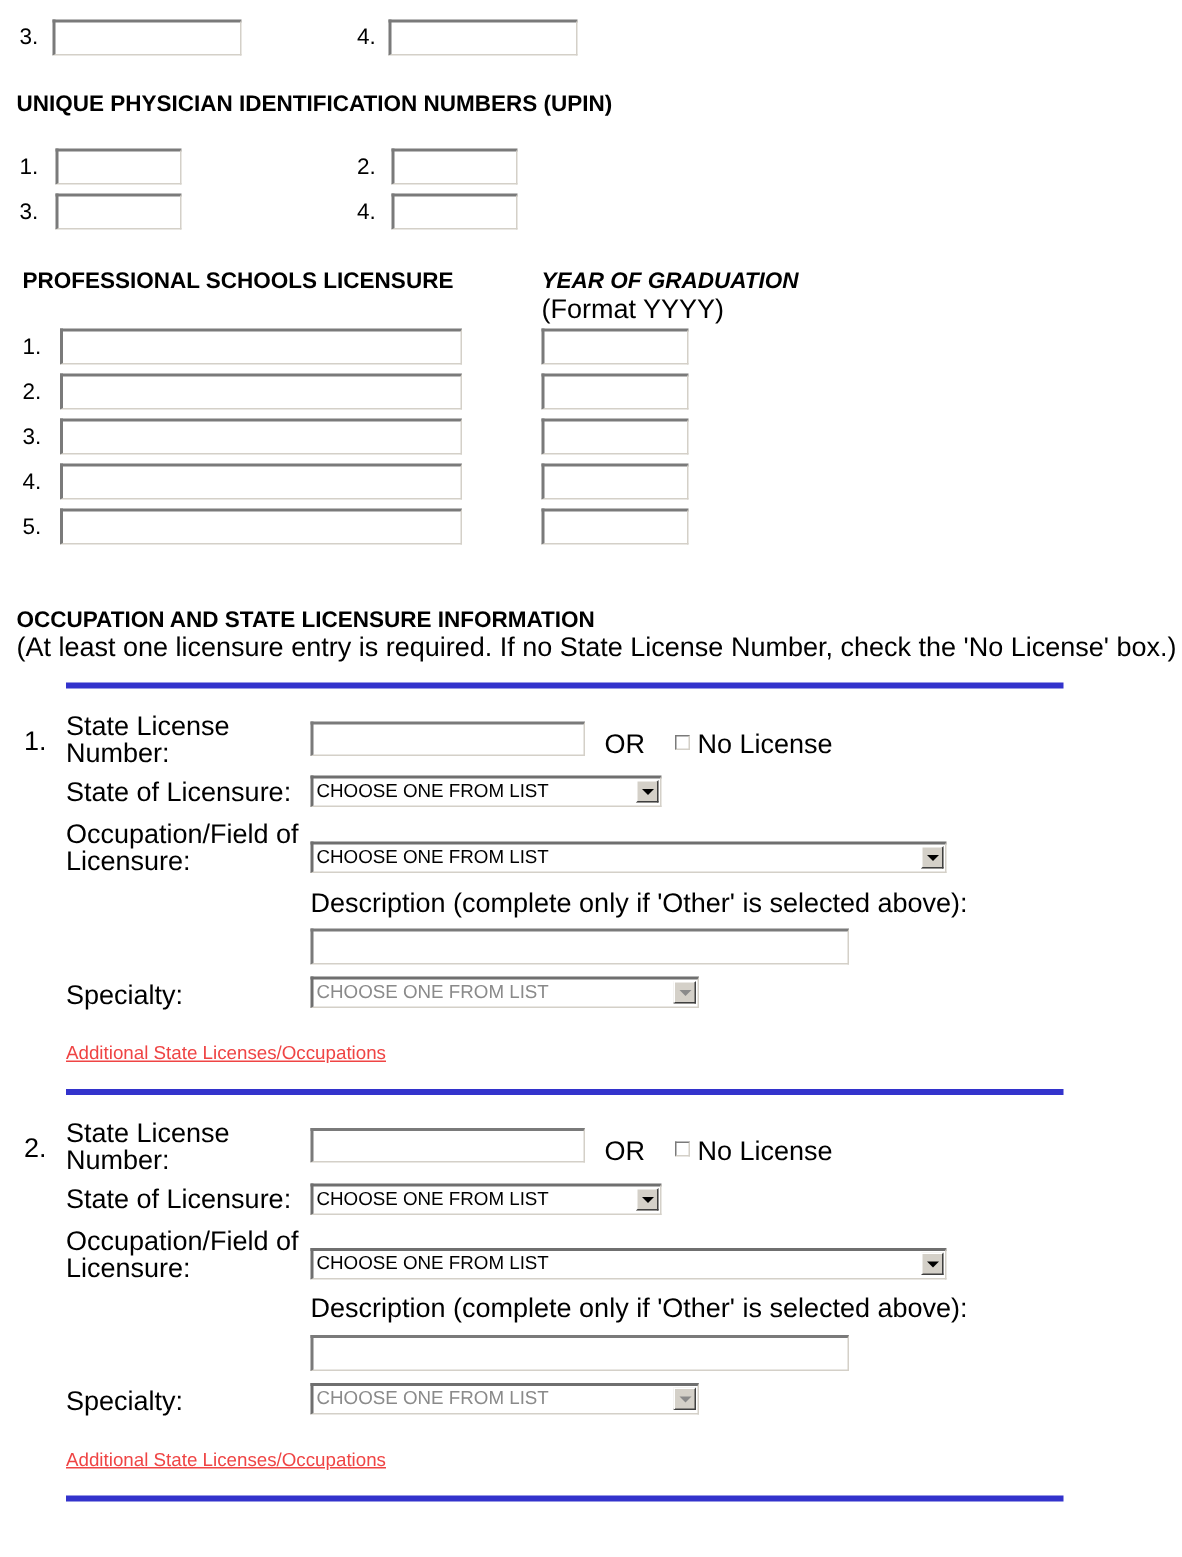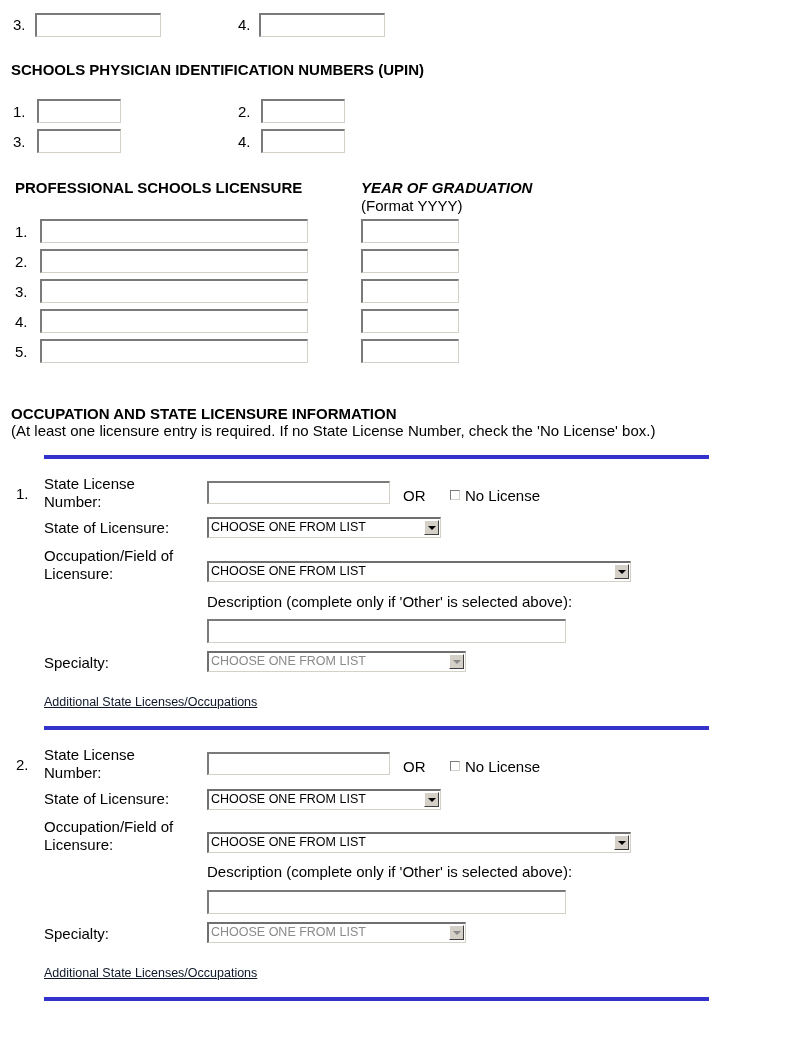--- a/index.html
+++ b/index.html
@@ -1,52 +1,52 @@
 <!DOCTYPE html>
 <html><head>
 <meta charset="utf-8">
 <style>
   html, body { margin: 0; padding: 0; background: #ffffff; }
   body { width: 788px; height: 1038px; position: relative; overflow: hidden;
          font-family: "Liberation Sans", sans-serif; color: #000; font-size: 15px; }
   .abs { position: absolute; }
   .num { font-size: 15px; line-height: 18px; }
-  .txt { font-size: 15px; line-height: 18px; }
+  .txt { font-size: 18px; line-height: 18px; }
   .h { font-weight: bold; font-size: 15px; line-height: 18px; }
   .inp { position: absolute; box-sizing: border-box; background: #fff;
          border-top: 2px solid #7a7a7a; border-left: 2px solid #7a7a7a;
          border-right: 1px solid #d4d0c8; border-bottom: 1px solid #d4d0c8; }
   .sel { position: absolute; box-sizing: border-box; background: #fff; height: 21px;
          border-top: 2px solid #6f6f6f; border-left: 2px solid #6f6f6f;
          border-right: 1px solid #d4d0c8; border-bottom: 1px solid #d4d0c8;
          font-size: 12.5px; line-height: 17px; padding-left: 2px; white-space: nowrap; overflow: hidden; }
   .sel.disabled { color: #8a8a8a; }
   .sel .arrow { position: absolute; right: 1px; top: 1px; width: 15px; height: 15px; box-sizing: border-box;
          background: #d4d0c8; border-top: 1px solid #fff; border-left: 1px solid #fff;
          border-right: 1px solid #404040; border-bottom: 1px solid #404040; }
   .sel .arrow::after { content: ""; position: absolute; left: 3px; top: 5px;
          border-left: 4px solid transparent; border-right: 4px solid transparent; border-top: 4px solid #000; }
   .sel.disabled .arrow::after { border-top-color: #8a8a8a; }
   .cb { position: absolute; width: 10px; height: 10px; box-sizing: border-box; background: #fff;
         border-top: 1px solid #7a7a7a; border-left: 1px solid #7a7a7a;
         border-right: 1px solid #d4d0c8; border-bottom: 1px solid #d4d0c8; }
   .rule { position: absolute; height: 4px; background: #3333cc; }
-  a.link { position: absolute; color: #0f172a; text-decoration: underline; font-size: 12.5px; line-height: 15px; }
+  a.link { position: absolute; color: #ef4444; text-decoration: underline; font-size: 12.5px; line-height: 15px; }
 </style>
 </head>
 <body>
 
 <div>
   <span class="abs num" style="left:13px;top:16px;">3.</span>
   <div class="inp" style="left:35px;top:13px;width:126px;height:24px;"></div>
   <span class="abs num" style="left:238px;top:16px;">4.</span>
   <div class="inp" style="left:259px;top:13px;width:126px;height:24px;"></div>
 </div>
 
-<div class="abs h" style="left:11px;top:61px;">SCHOOLS PHYSICIAN IDENTIFICATION NUMBERS (UPIN)</div>
+<div class="abs h" style="left:11px;top:61px;">UNIQUE PHYSICIAN IDENTIFICATION NUMBERS (UPIN)</div>
 <span class="abs num" style="left:13px;top:103px;">1.</span>
 <div class="inp" style="left:37px;top:99px;width:84px;height:24px;"></div>
 <span class="abs num" style="left:238px;top:103px;">2.</span>
 <div class="inp" style="left:261px;top:99px;width:84px;height:24px;"></div>
 <span class="abs num" style="left:13px;top:133px;">3.</span>
 <div class="inp" style="left:37px;top:129px;width:84px;height:24px;"></div>
 <span class="abs num" style="left:238px;top:133px;">4.</span>
 <div class="inp" style="left:261px;top:129px;width:84px;height:24px;"></div>
 
 <div class="abs h" style="left:15px;top:179px;">PROFESSIONAL SCHOOLS LICENSURE</div>

